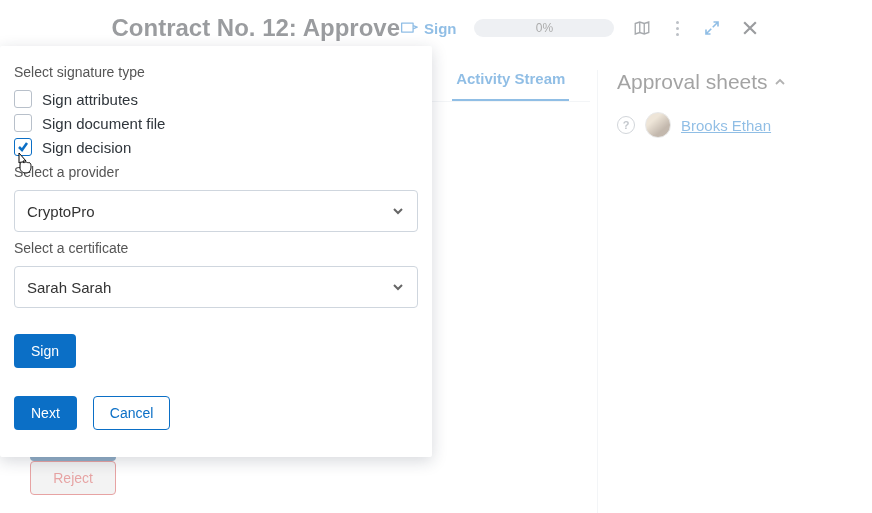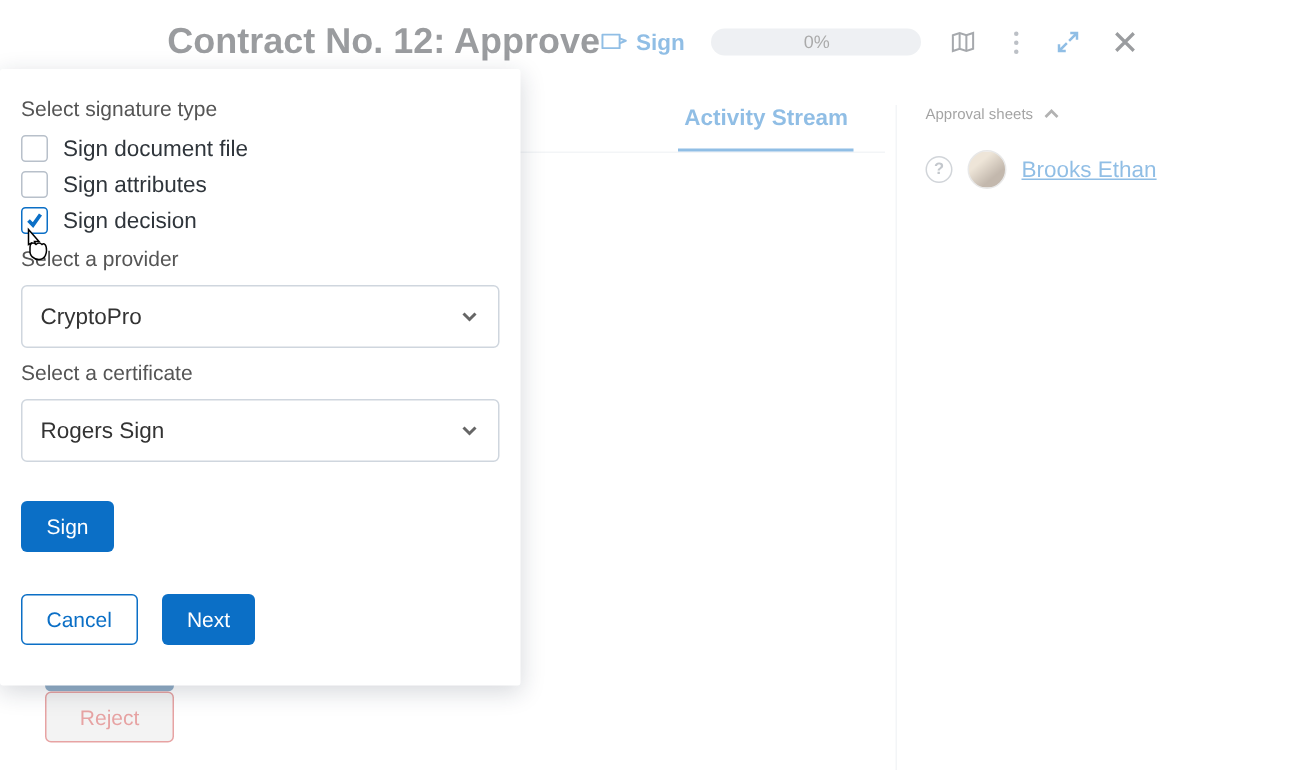--- a/index.html
+++ b/index.html
@@ -36,21 +36,21 @@
   .progress{width:140px;height:18px;border-radius:9px;background:var(--pill);position:relative;display:flex;align-items:center;justify-content:center;color:#444;font-size:12px;}
   .ico{width:20px;height:20px;display:flex;align-items:center;justify-content:center;color:#3b424b;}
   .ico svg{width:18px;height:18px;}
   .dots{display:flex;flex-direction:column;gap:3px;align-items:center;justify-content:center;width:14px;color:#6b7480;}
   .dots span{width:3px;height:3px;border-radius:50%;background:currentColor;}
   .x-ico svg{width:22px;height:22px;}
 
   
   .right-panel{position:absolute;top:70px;right:30px;width:225px;}
   .rp-border{border-left:1px solid var(--panel-border);position:absolute;left:-20px;top:0;bottom:-400px;}
-  .aps{display:flex;align-items:center;gap:6px;font-size:10px;color:#333;}
+  .aps{display:flex;align-items:center;gap:6px;font-size:21px;color:#333;}
   .aps svg{width:12px;height:12px;}
   .pending{display:inline-block;border:1px solid #9aa2ac;color:#666;padding:6px 10px;font-size:12px;letter-spacing:.4px;}
   .file-x{float:right;color:#6a737e;margin-top:5px;}
   .file-x svg{width:14px;height:16px;}
   .person{display:flex;align-items:center;gap:10px;margin-top:18px;}
   .qmark{width:18px;height:18px;border:1.5px solid #9aa2ac;border-radius:50%;display:flex;align-items:center;justify-content:center;color:#7a838e;font-size:11px;font-weight:600;}
   .avatar{width:26px;height:26px;border-radius:50%;background:linear-gradient(140deg,#d9c6a9 30%,#7a624a 70%);border:1px solid #ccc;}
   .person a{color:var(--blue);text-decoration:underline;font-size:15px;}
 
   
@@ -61,21 +61,21 @@
   
   .footer-btns{position:absolute;left:30px;bottom:18px;display:flex;flex-direction:column;}
   .btn{border-radius:4px;padding:8px 16px;font-size:14px;font-weight:500;cursor:pointer;border:1px solid transparent;}
   .btn-approve{background:var(--blue-dark);color:#fff;}
   .btn-reject{background:#e5e5e5;color:var(--red);border-color:var(--red);}
   .pointer-notch{position:absolute;left:60px;bottom:56px;width:26px;height:14px;}
   .pointer-notch::before,.pointer-notch::after{content:"";position:absolute;top:0;width:14px;height:14px;border:1px solid #e2e7ee;border-top:none;border-left:none;transform:rotate(45deg);background:#fff;}
   .pointer-notch::after{left:8px;}
 
   
-  .modal{position:absolute;left:0;top:46px;width:347px;background:#fff;box-shadow:0 4px 16px rgba(30,40,60,.18);border-radius:2px;padding:14px 14px 27px 14px;z-index:20;}
+  .modal{position:absolute;left:0;top:46px;width:432px;background:#fff;box-shadow:0 4px 16px rgba(30,40,60,.18);border-radius:2px;padding:14px 14px 27px 14px;z-index:20;}
   .m-label{font-size:14px;color:#555;margin:8px 0 10px 0;}
   .m-label.first{margin-top:4px;}
   .chk-row{display:flex;align-items:center;gap:10px;margin:6px 0;font-size:15px;color:#2f353b;}
   .chk{width:18px;height:18px;border:1px solid #b8c0ca;border-radius:3px;display:flex;align-items:center;justify-content:center;background:#fff;}
   .chk.checked{border-color:var(--blue);}
   .chk.checked svg{display:block;}
   .chk svg{display:none;width:12px;height:12px;stroke:var(--blue);stroke-width:2.5;fill:none;}
   .sel{margin-top:9px;border:1px solid var(--border);border-radius:4px;height:42px;display:flex;align-items:center;justify-content:space-between;padding:0 12px;font-size:15px;color:#333;}
   .sel svg{width:14px;height:14px;stroke:#666;stroke-width:2;fill:none;}
   .m-actions{margin-top:26px;}
@@ -156,57 +156,57 @@
   </div>
 </div>
 
 <div class="scrim"></div>
 
 <div class="modal">
   <div class="m-label first">Select signature type</div>
 
   <label class="chk-row">
     <span class="chk"></span>
-    <span>Sign document file</span>
+    <span>Sign attributes</span>
   </label>
   <label class="chk-row">
     <span class="chk"></span>
-    <span>Sign attributes</span>
+    <span>Sign document file</span>
   </label>
   <label class="chk-row">
     <span class="chk checked">
         <svg viewBox="0 0 12 12">
           <path d="M2 6l3 3 5-7"></path>
         </svg>
       </span>
     <span>Sign decision</span>
   </label>
 
   <div class="m-label">Select a provider</div>
   <div class="sel">
     <span>CryptoPro</span>
     <svg viewBox="0 0 14 14">
         <path d="M3 5l4 4 4-4"></path>
       </svg>
   </div>
 
   <div class="m-label">Select a certificate</div>
   <div class="sel">
-    <span>Rogers Sign</span>
+    <span>Sarah Sarah</span>
     <svg viewBox="0 0 14 14">
         <path d="M3 5l4 4 4-4"></path>
       </svg>
   </div>
 
   <div class="m-actions">
     <button class="btn btn-primary">Sign</button>
   </div>
   <div class="m-actions2">
+    <button class="btn btn-primary">Next</button>
     <button class="btn btn-outline">Cancel</button>
-    <button class="btn btn-primary">Next</button>
   </div>
 </div>
 
 <div class="cursor">
   <svg viewBox="0 0 20 24" fill="#fff" stroke="#000" stroke-width="1">
       <path d="M6 2v10l2-1 2 5 2-1-2-5h3z" fill="#fff"></path>
       <path d="M7 14c0-2 1-3 2-3s2 1 2 1 1-1 2-1 2 1 2 1 1-1 2 0 1 2 1 4-1 6-5 6-6-3-6-5z" fill="#fff"></path>
     </svg>
 </div>
 

